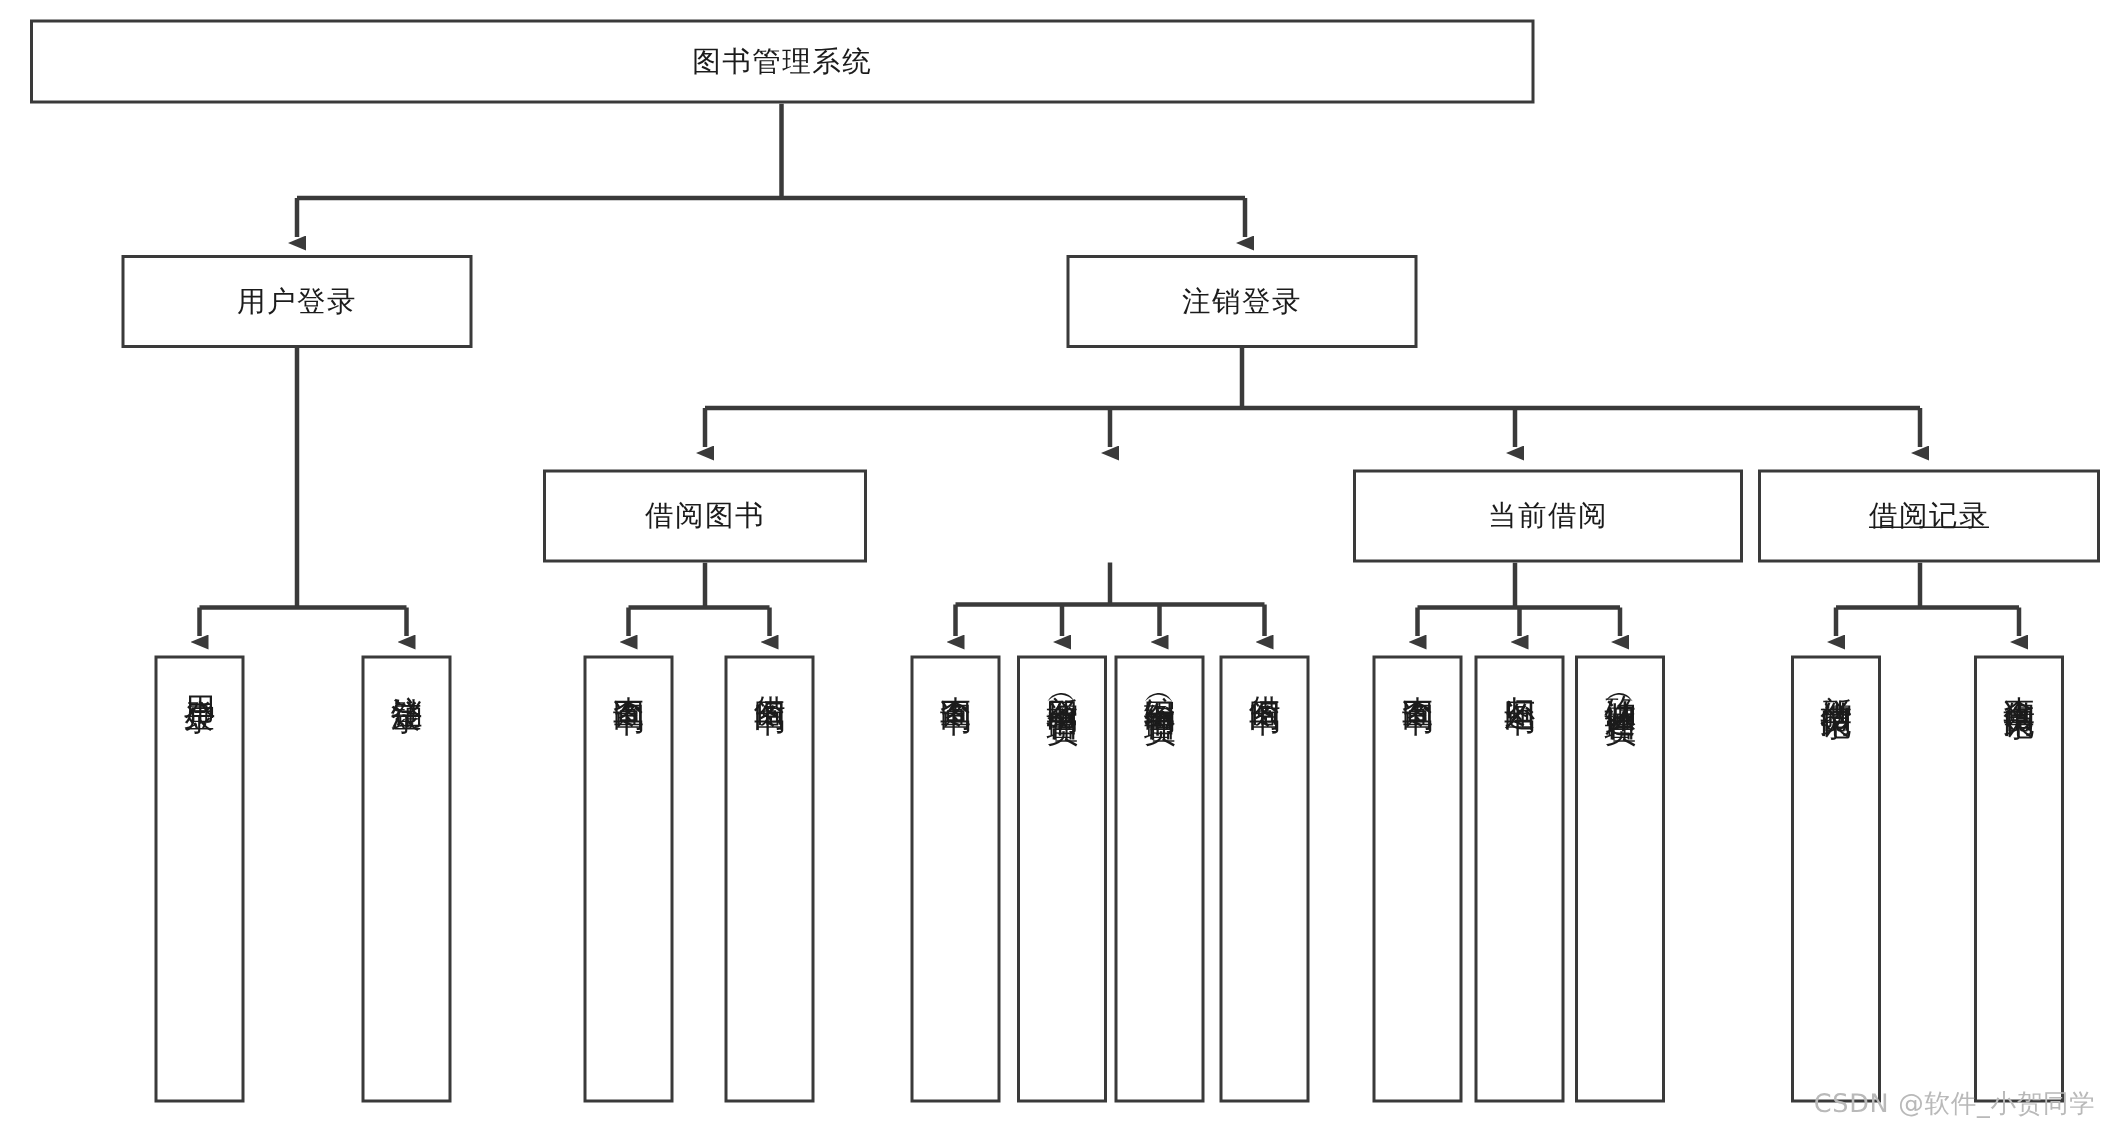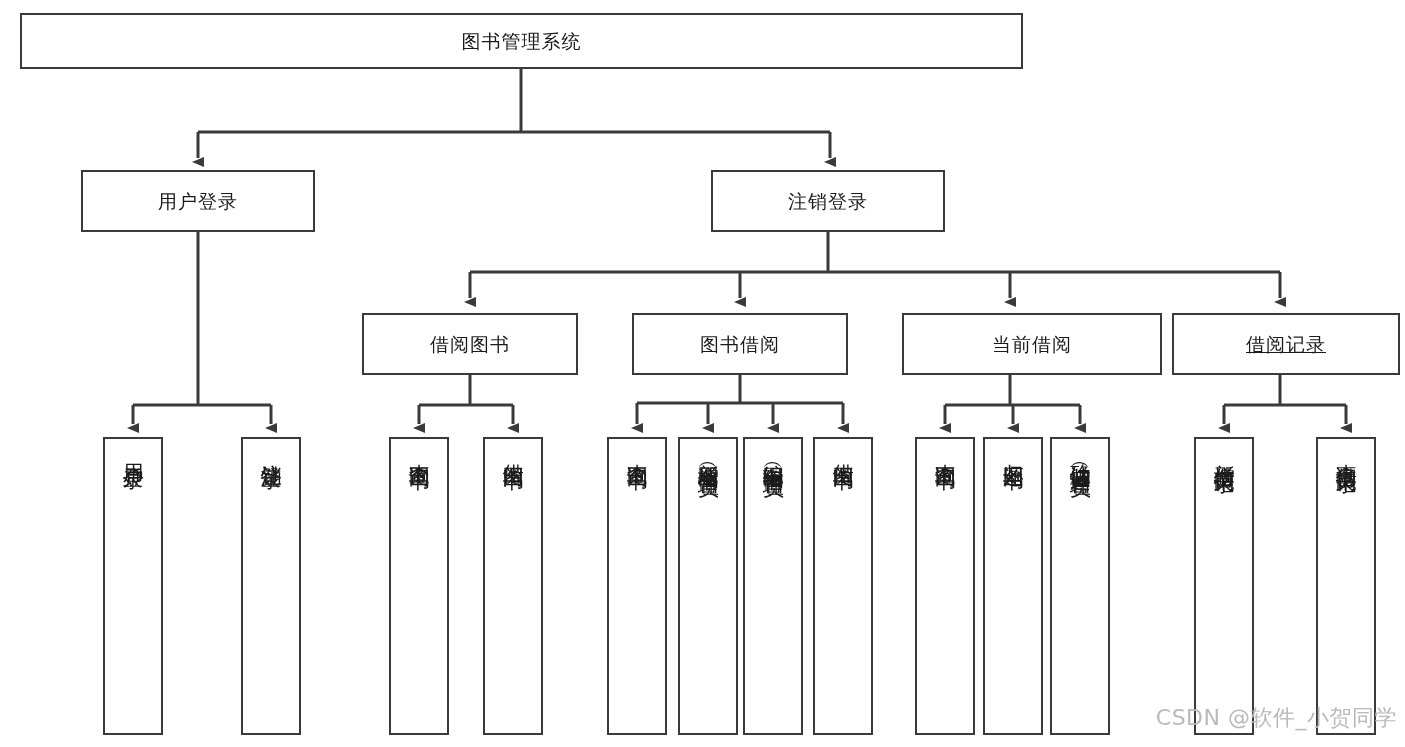--- a/index.html
+++ b/index.html
@@ -52,22 +52,22 @@
     font-size: 21px;
     line-height: 1.25;
     letter-spacing: 2px;
     color: #1b1b1b;
     text-align: left;
     max-height: 100%;
   }
   .watermark {
     position: absolute;
     right: 8px;
-    bottom: 14px;
-    font-size: 22px;
+    bottom: 0;
+    font-size: 17px;
     color: #b9b9b9;
     letter-spacing: 0.5px;
     z-index: 5;
     white-space: nowrap;
   }
 </style>
 </head>
 <body>
 
 <div id="canvas">
@@ -129,23 +129,20 @@
   <div class="node node-h" style="left:81px; top:170px; width:234px; height:62px;">
     <span>用户登录</span>
   </div>
   <div class="node node-h" style="left:711px; top:170px; width:234px; height:62px;">
     <span>注销登录</span>
   </div>
 
   <div class="node node-h" style="left:362px; top:313px; width:216px; height:62px;">
     <span>借阅图书</span>
   </div>
-  <div class="node node-h" style="left:632px; top:313px; width:216px; height:62px;">
-    <span>图书借阅</span>
-  </div>
   <div class="node node-h" style="left:902px; top:313px; width:260px; height:62px;">
     <span>当前借阅</span>
   </div>
   <div class="node node-h" style="left:1172px; top:313px; width:228px; height:62px;text-decoration:underline;">
     <span>借阅记录</span>
   </div>
 
   <div class="node node-v" style="left:103px; top:437px; width:60px; height:298px;">
     <span class="vlabel">用户登录</span>
   </div>

